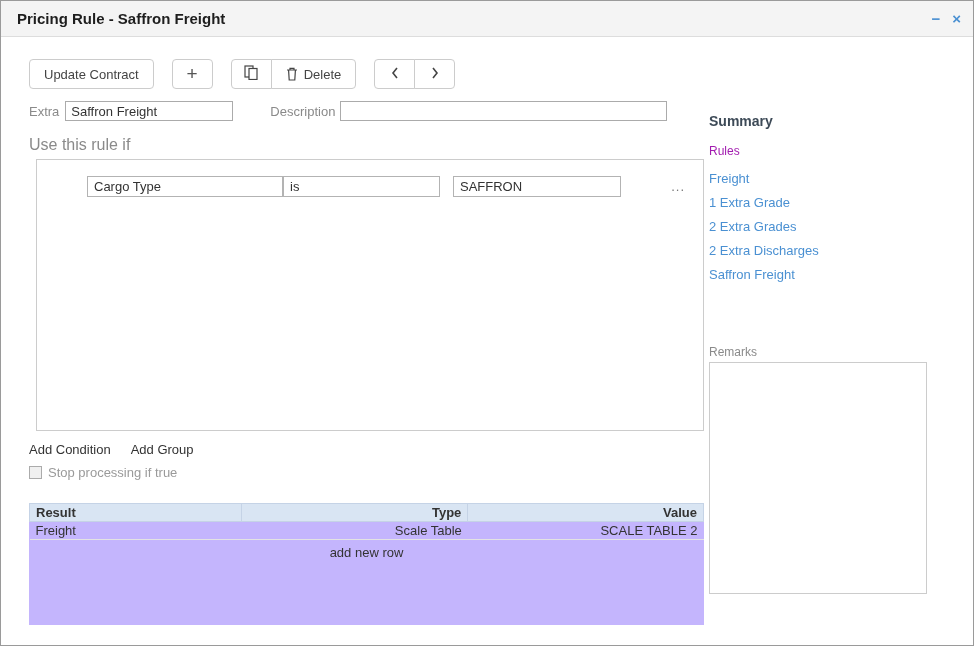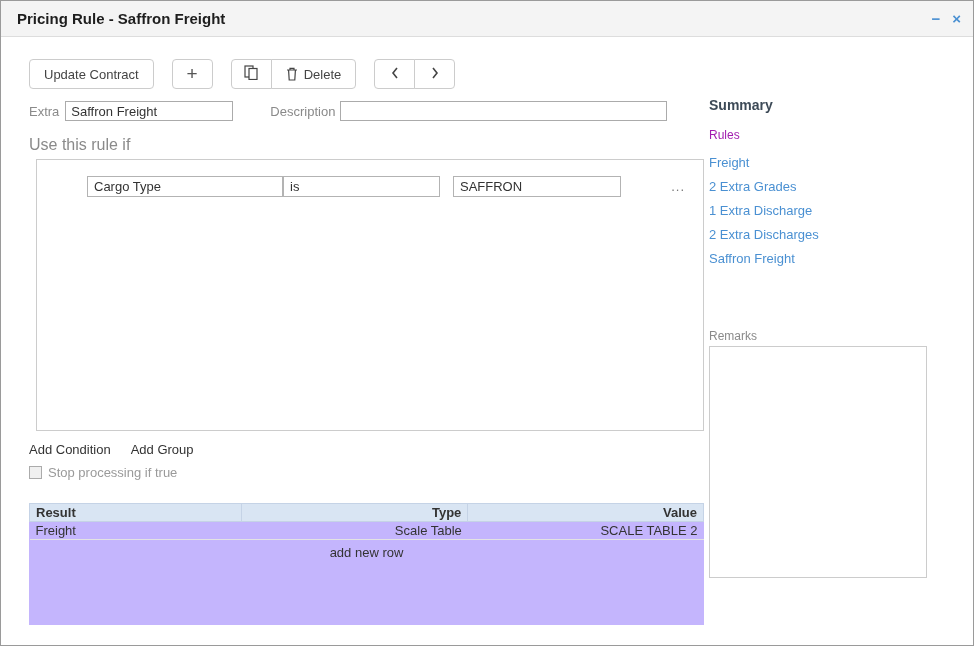--- a/index.html
+++ b/index.html
@@ -188,21 +188,21 @@
     text-align: center !important;
     color: #4a90d2;
     border-bottom: none !important;
     padding-top: 5px !important;
     cursor: pointer;
   }
   
   .sidebar {
     position: absolute;
     left: 708px;
-    top: 96px;
+    top: 112px;
     width: 218px;
   }
   .summary-heading {
     font-weight: bold;
     font-size: 14px;
     color: #3d4a57;
   }
   .rules-label { margin-top: 15px; color: #a21caf; font-size: 12px; }
   .rules-list { margin-top: 9px; }
   .rule-link {
@@ -336,22 +336,22 @@
       </table>
     </div>
 
   </div>
 
   <div class="sidebar">
     <div class="summary-heading">Summary</div>
     <div class="rules-label">Rules</div>
     <div class="rules-list">
       <a class="rule-link">Freight</a>
+      <a class="rule-link">1 Extra Grade</a>
       <a class="rule-link">2 Extra Grades</a>
-      <a class="rule-link">1 Extra Discharge</a>
       <a class="rule-link">2 Extra Discharges</a>
       <a class="rule-link">Saffron Freight</a>
     </div>
     <div class="remarks-label">Remarks</div>
     <textarea class="remarks-box" style=""></textarea>
   </div>
 
 </div>
 
 </body></html>

